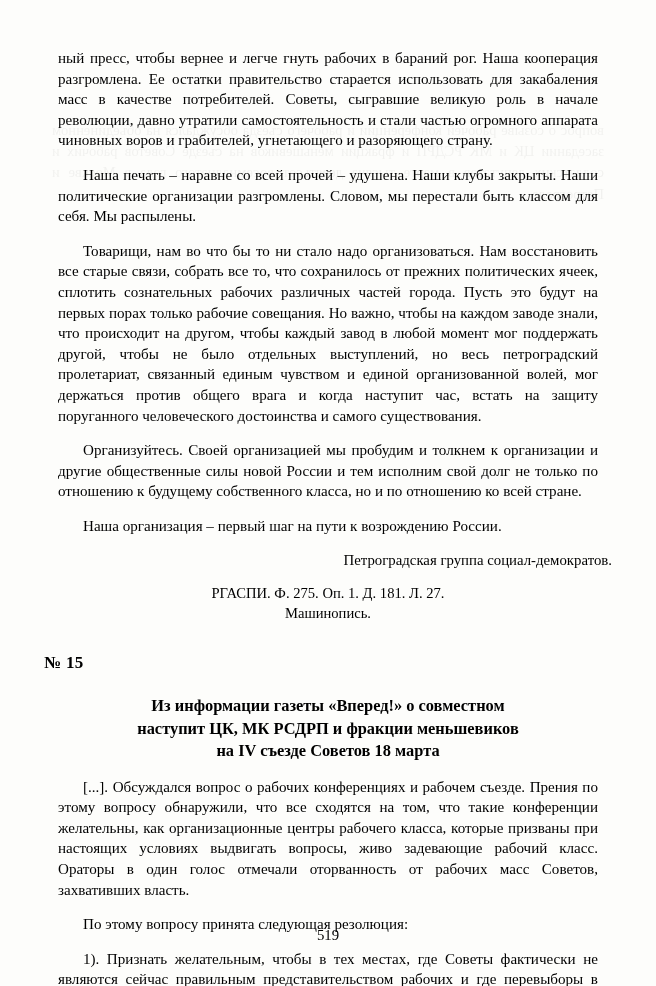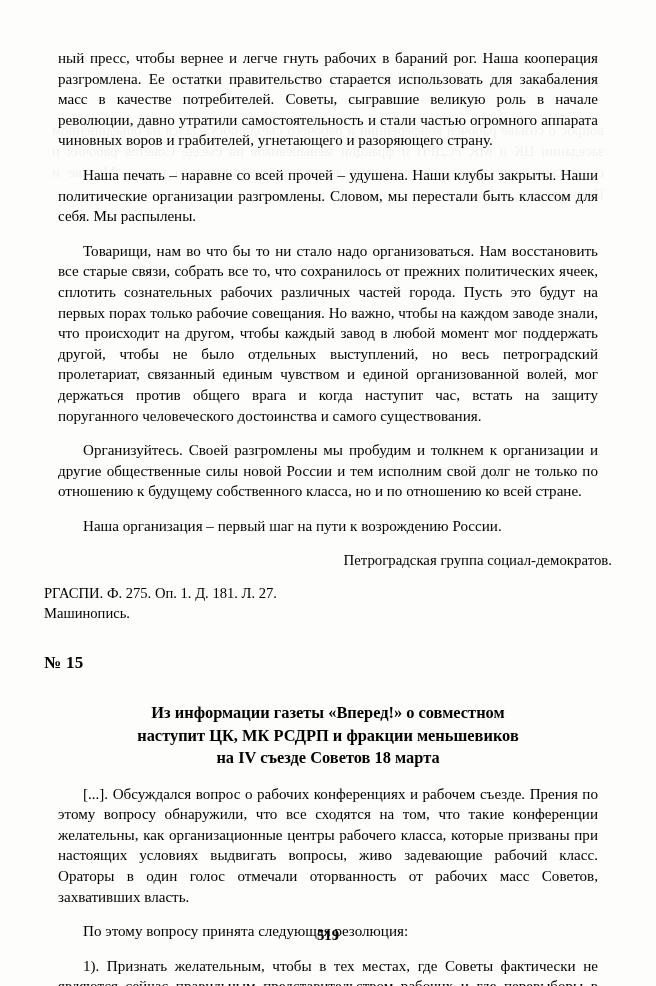--- a/index.html
+++ b/index.html
@@ -59,62 +59,62 @@
     font-size: 14.8px;
     line-height: 20.6px;
   }
   .archive {
     margin-top: 13px;
     font-size: 14.6px;
     line-height: 19.5px;
   }
   .archive div {
     margin: 0;
+    text-align: center;
   }
   .doc-number {
     margin-top: 30px;
     font-weight: bold;
     font-size: 17px;
     letter-spacing: 0.3px;
   }
   .doc-title {
-    margin-top: 29px;
+    margin-top: 22px;
     text-align: center;
     font-weight: bold;
     font-size: 16.4px;
     line-height: 22.5px;
   }
   .doc-title .line {
     display: block;
   }
   .after-title {
     margin-top: 12px;
   }
   .page-number {
     position: absolute;
     left: 0;
     right: 0;
     bottom: 42px;
     text-align: center;
     font-size: 14.8px;
-    font-weight: bold;
   }
 </style>
 </head>
 <body>
 
 <div class="page">
 
   <div class="bleed">вопрос о созыве рабочей конференции и рабочего съезда обсуждался на объединенном заседании ЦК и МК РСДРП и фракции меньшевиков на съезде Советов рабочих и солдатских депутатов в марте тысяча девятьсот восемнадцатого года в Москве и Петрограде</div>
 
   <div class="body-text">
     <p class="noindent">ный пресс, чтобы вернее и легче гнуть рабочих в бараний рог. Наша коопе­рация разгромлена. Ее остатки правительство старается использовать для за­кабаления масс в качестве потребителей. Советы, сыгравшие великую роль в начале революции, давно утратили самостоятельность и стали частью огром­ного аппарата чиновных воров и грабителей, угнетающего и разоряющего страну.</p>
     <p>Наша печать – наравне со всей прочей – удушена. Наши клубы закрыты. Наши политические организации разгромлены. Словом, мы перестали быть классом для себя. Мы распылены.</p>
     <p>Товарищи, нам во что бы то ни стало надо организоваться. Нам восстановить все старые связи, собрать все то, что сохранилось от прежних политических ячеек, сплотить сознательных рабочих различных частей города. Пусть это будут на первых порах только рабочие совещания. Но важно, чтобы на каждом заводе знали, что происходит на другом, чтобы каждый завод в любой момент мог поддержать другой, чтобы не было отдельных выступлений, но весь петроград­ский пролетариат, связанный единым чувством и единой организованной во­лей, мог держаться против общего врага и когда наступит час, встать на защиту поруганного человеческого достоинства и самого существования.</p>
-    <p>Организуйтесь. Своей разгромлены мы пробудим и толкнем к организа­ции и другие общественные силы новой России и тем исполним свой долг не только по отношению к будущему собственного класса, но и по отношению ко всей стране.</p>
+    <p>Организуйтесь. Своей организацией мы пробудим и толкнем к организа­ции и другие общественные силы новой России и тем исполним свой долг не только по отношению к будущему собственного класса, но и по отношению ко всей стране.</p>
     <p>Наша организация – первый шаг на пути к возрождению России.</p>
   </div>
 
   <div class="signature">Петроградская группа социал-демократов.</div>
 
   <div class="archive">
     <div>РГАСПИ. Ф. 275. Оп. 1. Д. 181. Л. 27.</div>
     <div>Машинопись.</div>
   </div>
 

